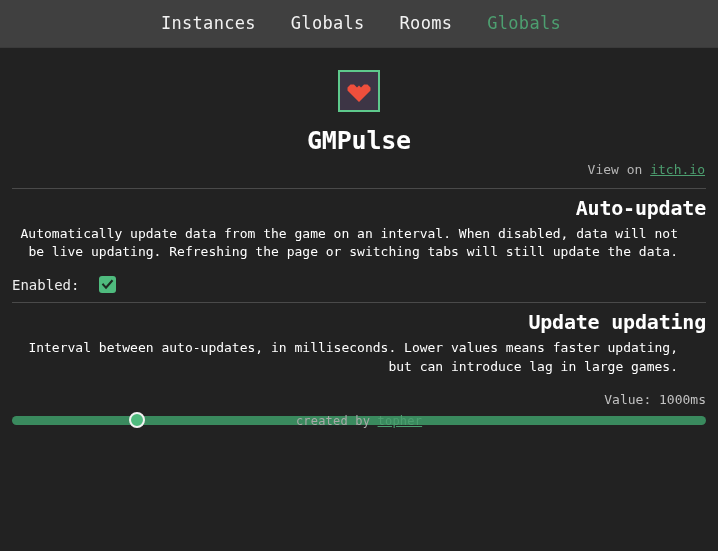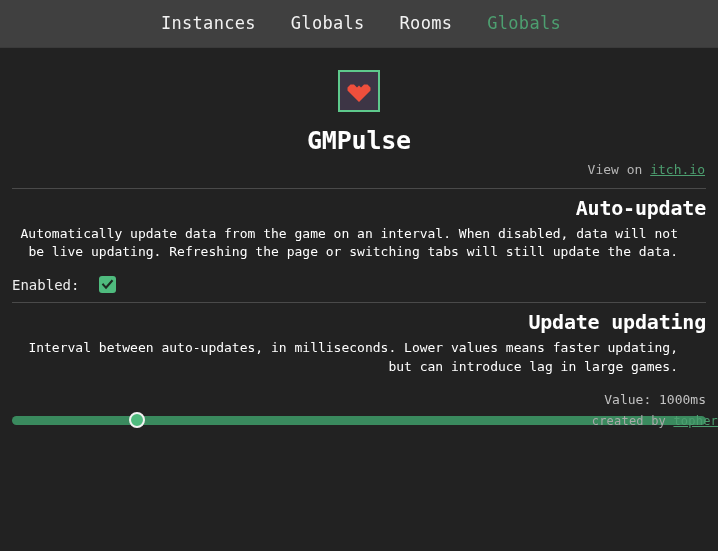--- a/index.html
+++ b/index.html
@@ -180,21 +180,21 @@
     background: #4fbb7e;
     border: 2px solid #f2f2f2;
     cursor: pointer;
   }
 
   .footer {
     position: absolute;
     left: 0;
     right: 0;
     top: 414px;
-    text-align: right;
+    text-align: center;
     font-size: 12px;
     color: #a9a9a9;
     letter-spacing: 0.2px;
   }
   .footer .ext-link { font-size: 12px; }
 </style>
 </head>
 <body>
 
 <nav class="navbar">

